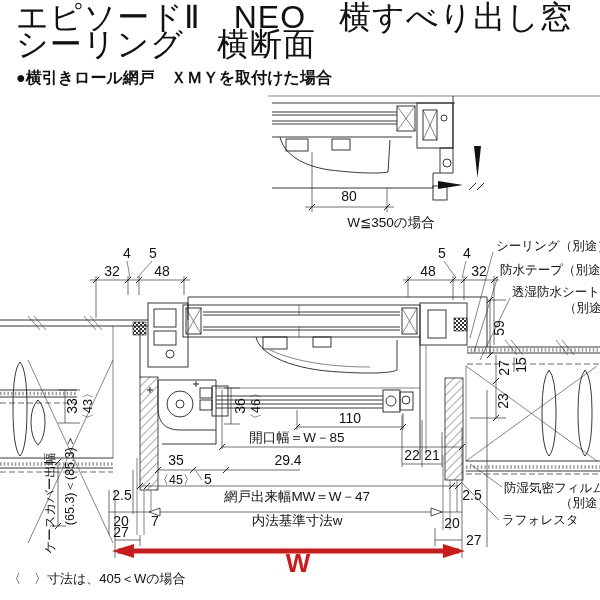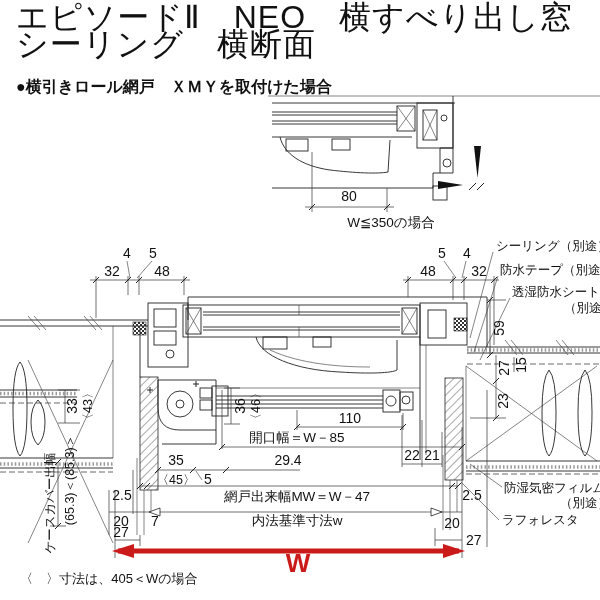--- a/index.html
+++ b/index.html
@@ -1,20 +1,20 @@
 <!DOCTYPE html>
 <html style="--red: #cb1a1a;"><head>
 <meta charset="utf-8">
 <style>
   html,body{margin:0;padding:0;background:#ffffff;}
   body{width:600px;height:600px;position:relative;font-family:"Liberation Sans",sans-serif;color:#111;overflow:hidden;}
   .hdr{position:absolute;left:16px;top:4px;width:560px;}
   .t1,.t2{font-size:32px;font-weight:normal;letter-spacing:1px;line-height:27px;white-space:nowrap;}
-  .sub{font-size:16px;font-weight:600;margin-top:19px;white-space:nowrap;}
-  .footnote{position:absolute;left:20px;top:570px;font-size:13px;white-space:nowrap;}
+  .sub{font-size:16px;font-weight:600;margin-top:10px;white-space:nowrap;}
+  .footnote{position:absolute;left:8px;top:570px;font-size:13px;white-space:nowrap;}
   svg{position:absolute;left:0;top:0;}
   .ln{stroke:#222;stroke-width:0.9;fill:none;}
   .thin{stroke:#333;stroke-width:0.6;fill:none;}
   .dimln{stroke:#333;stroke-width:0.7;fill:none;}
   .tick{stroke:#222;stroke-width:1;}
   .dash{stroke:#444;stroke-width:0.8;stroke-dasharray:6 3;fill:none;}
   .dots{stroke:#999;stroke-width:3.5;stroke-dasharray:1.5 2.2;fill:none;}
   text{fill:#111;font-family:"Liberation Sans",sans-serif;}
   .dim{font-size:14px;}
   .dimS{font-size:12.5px;}

